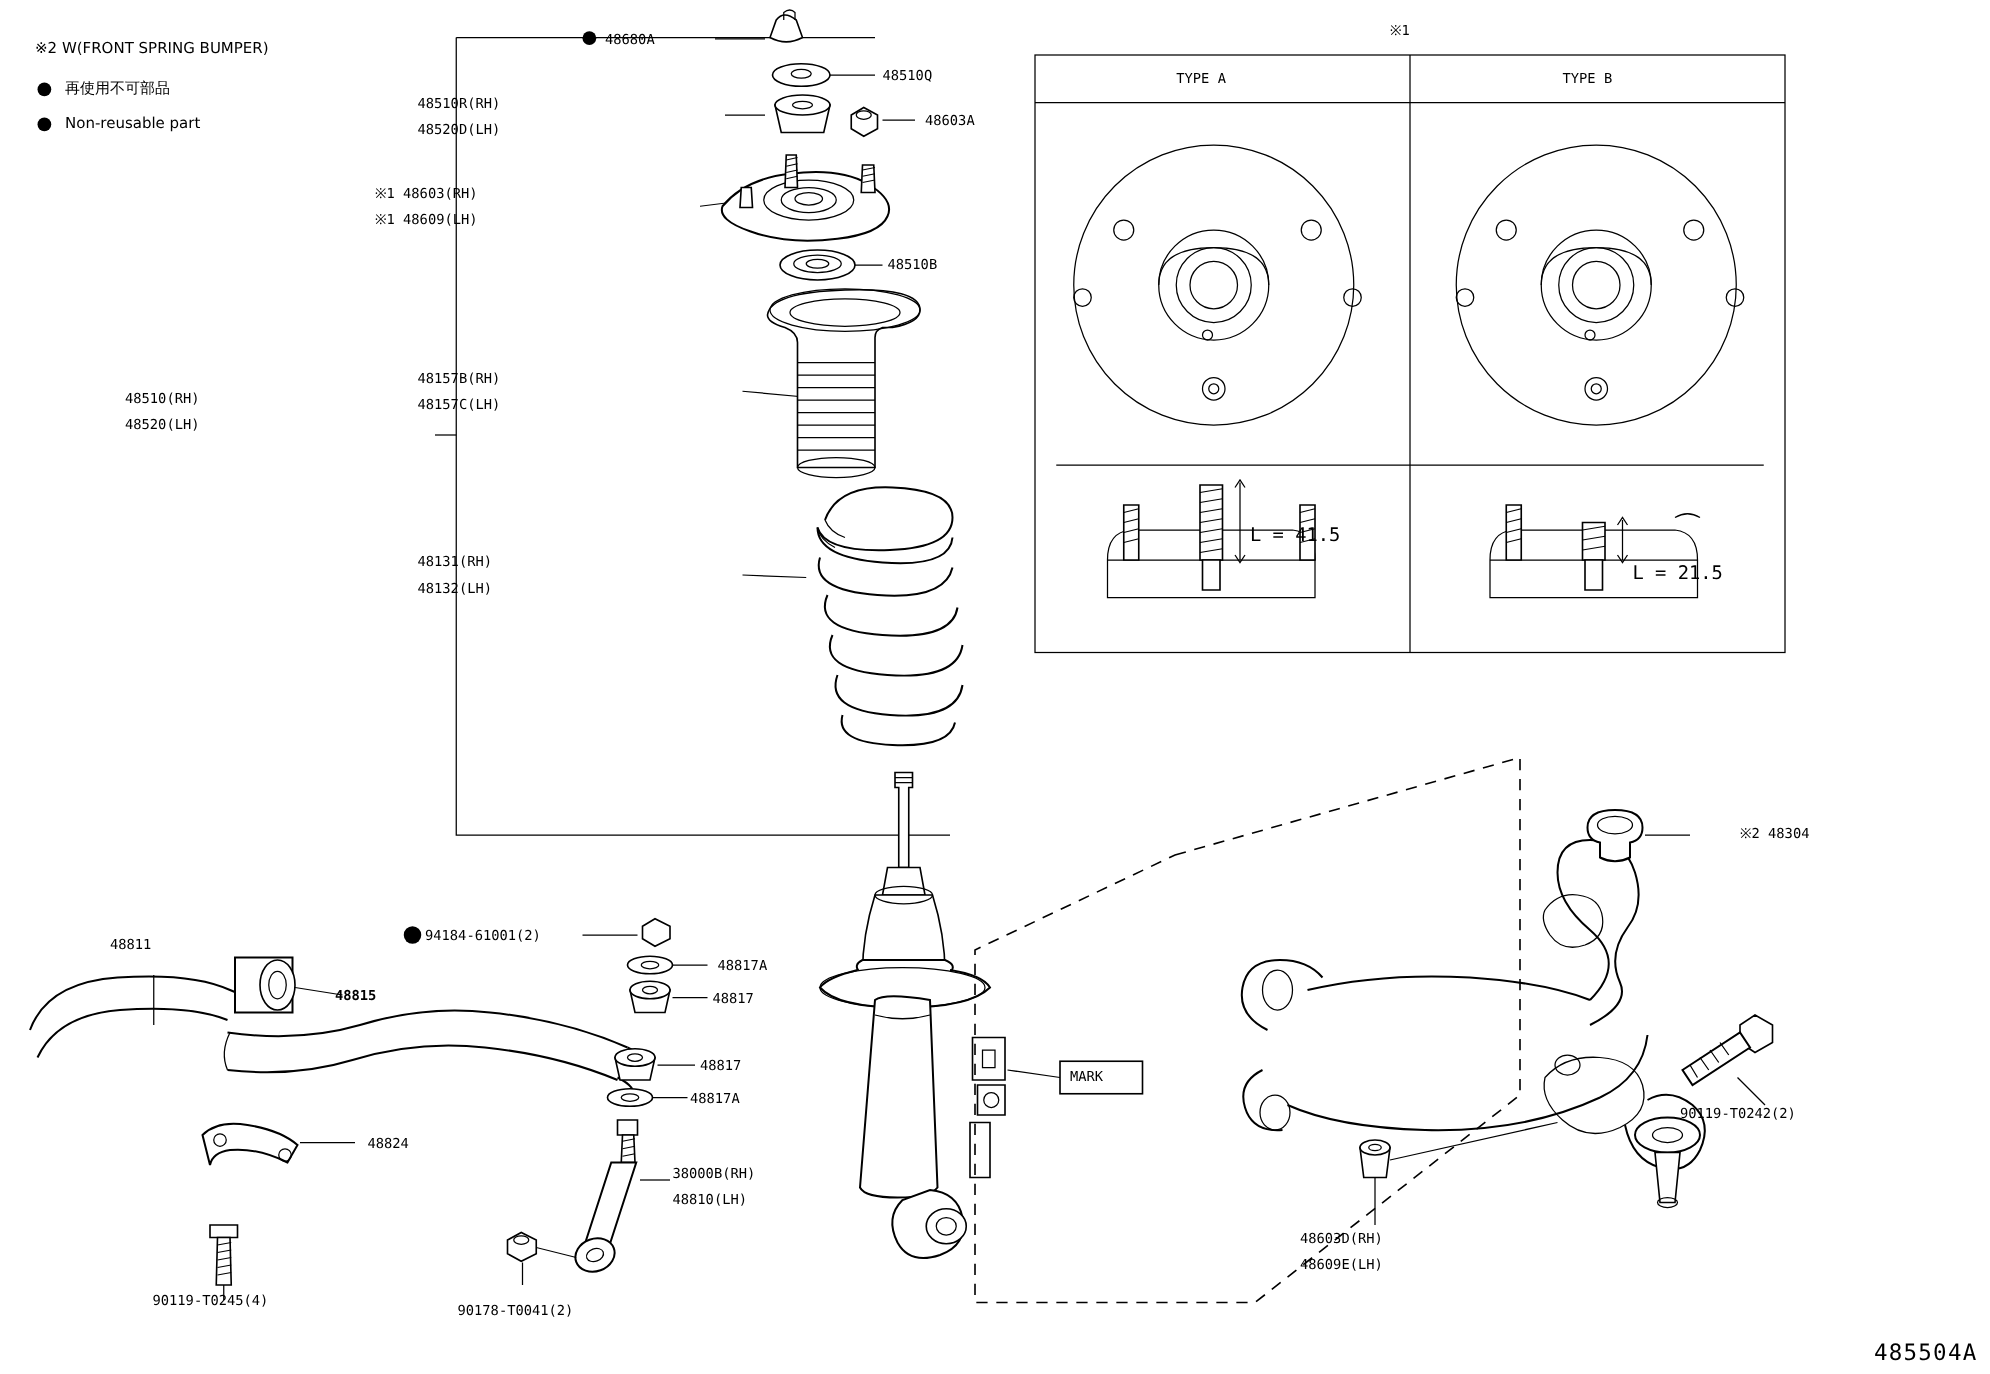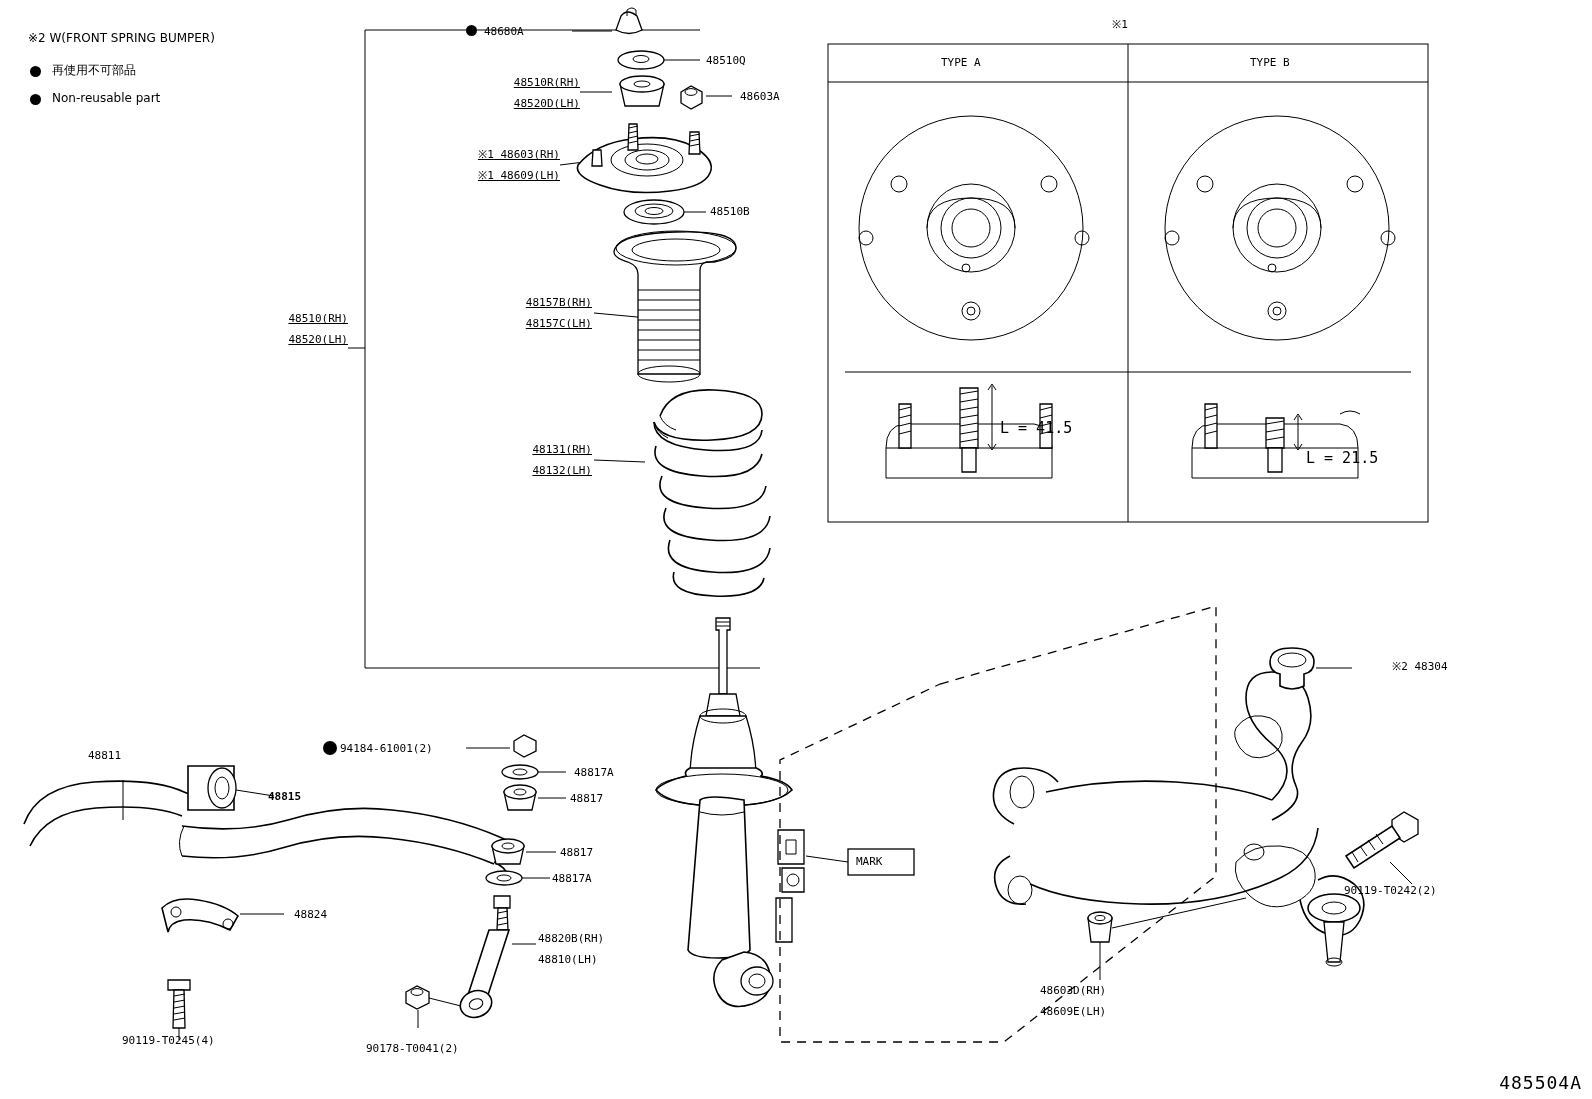--- a/index.html
+++ b/index.html
@@ -1,21 +1,21 @@
 <!DOCTYPE html>
 <html><head>
 <meta charset="utf-8">
 <style>
   html,body{margin:0;padding:0;background:#ffffff;}
   body{width:1592px;height:1099px;position:relative;overflow:hidden;
        font-family:"DejaVu Sans Mono", monospace;color:#000;}
   .lbl{position:absolute;white-space:pre;font-size:11px;line-height:21px;letter-spacing:0px;}
   .lbl.sm{font-size:15px;margin-top:32px;}
   .lbl.ja{font-family:"DejaVu Sans", sans-serif;font-size:12px;}
-  .lbl.rt{text-align:right;text-decoration:underline;}
+  .lbl.rt{text-align:left;}
   .dot{position:absolute;width:11px;height:11px;border-radius:50%;background:#000;}
   svg{position:absolute;left:0;top:0;}
   .ln2{stroke:#000;fill:none;stroke-width:1.6;}
   .thin{stroke:#000;fill:none;stroke-width:1;}
   .fillw{fill:#fff;stroke:#000;stroke-width:1.3;}
   .fillw2{fill:#fff;stroke:#000;stroke-width:1.6;}
   .dash{stroke:#000;fill:none;stroke-width:1.3;stroke-dasharray:9 7;}
   .code{position:absolute;right:10px;bottom:6px;font-size:18px;letter-spacing:1px;}
 </style>
 </head>
@@ -278,21 +278,21 @@
 48132(LH)</div>
 
 <div class="lbl" style="left:88px;top:745px;">48811</div>
 <div class="lbl" style="left:268px;top:786px;font-weight:bold;">48815</div>
 <div class="lbl" style="left:340px;top:738px;">94184-61001(2)</div>
 <div class="lbl" style="left:574px;top:762px;">48817A</div>
 <div class="lbl" style="left:570px;top:788px;">48817</div>
 <div class="lbl" style="left:560px;top:842px;">48817</div>
 <div class="lbl" style="left:552px;top:868px;">48817A</div>
 <div class="lbl" style="left:294px;top:904px;">48824</div>
-<div class="lbl" style="left:538px;top:928px;">48820B(RH)
+<div class="lbl" style="left:538px;top:928px;">38000B(RH)
 48810(LH)</div>
 <div class="lbl" style="left:122px;top:1030px;">90119-T0245(4)</div>
 <div class="lbl" style="left:366px;top:1038px;">90178-T0041(2)</div>
 
 <div class="lbl" style="left:1356px;top:656px;margin-left:36px;">※2 48304</div>
 <div class="lbl" style="left:1344px;top:880px;">90119-T0242(2)</div>
 <div class="lbl" style="left:1040px;top:980px;">48603D(RH)
 48609E(LH)</div>
 
 <div class="lbl" style="left:856px;top:851px;">MARK</div>

